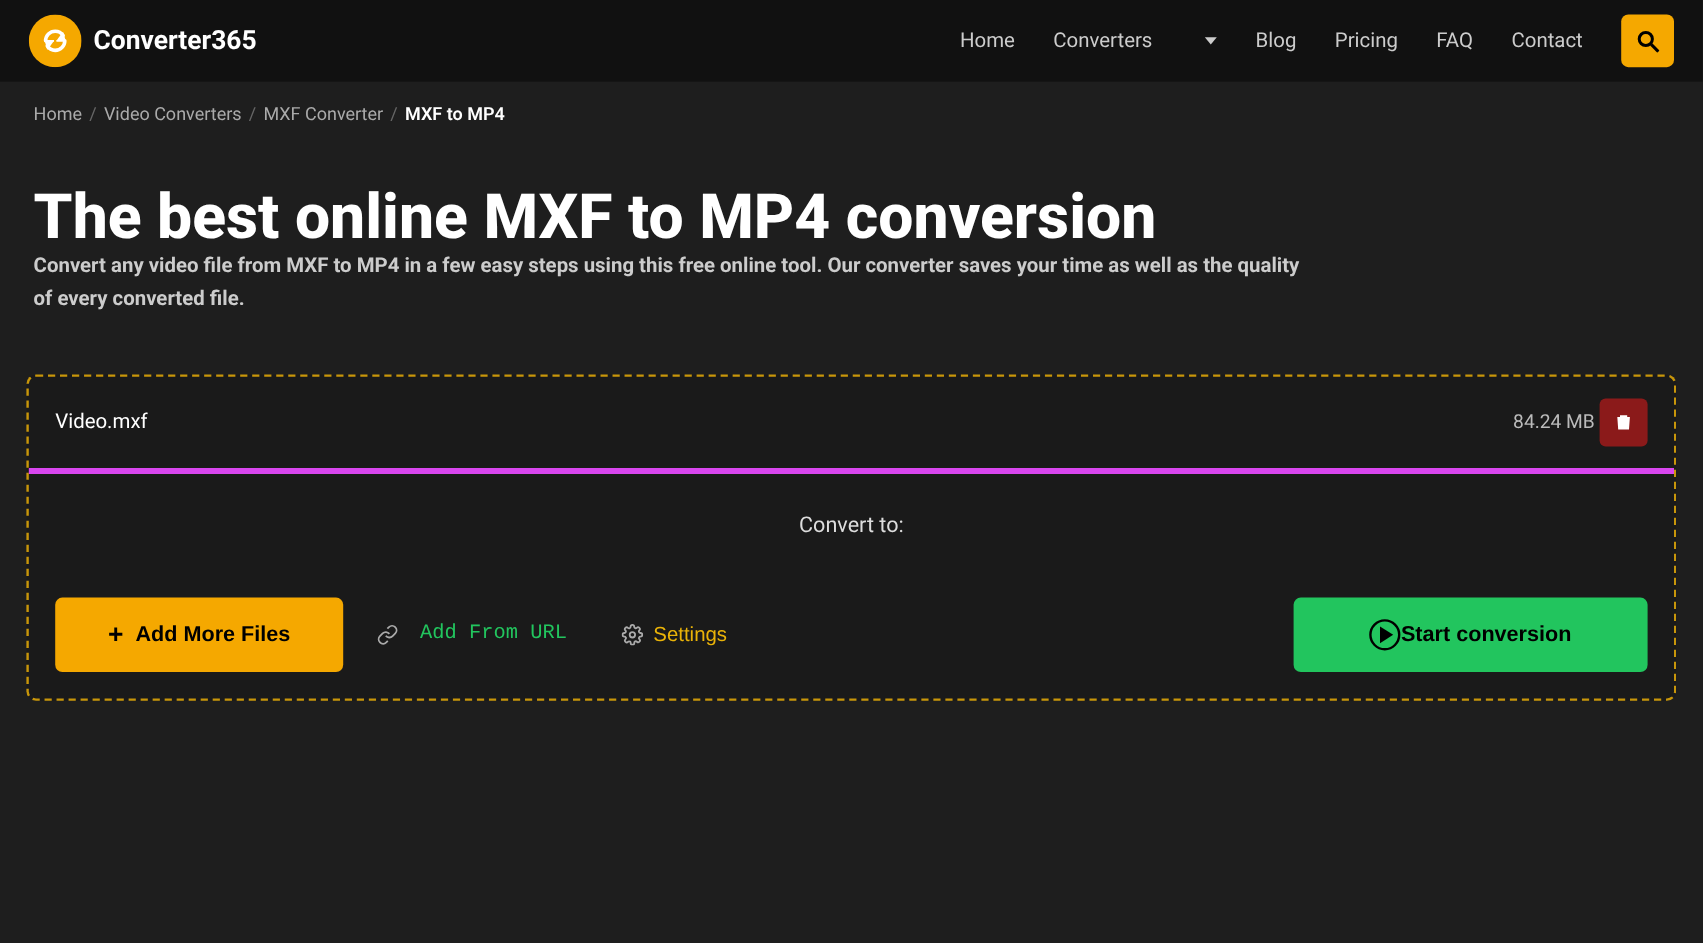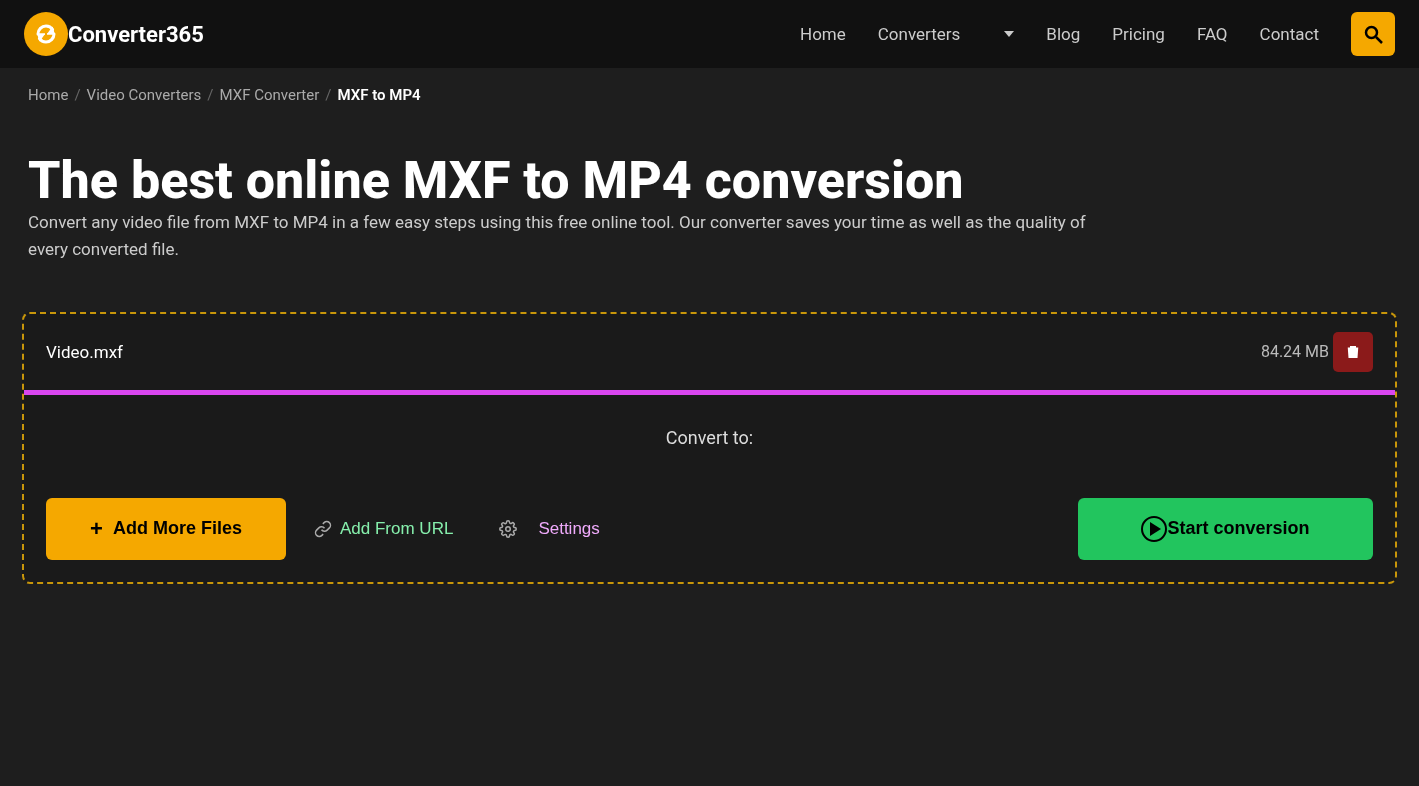--- a/index.html
+++ b/index.html
@@ -16,20 +16,21 @@
       background: #111;
       display: flex;
       align-items: center;
       justify-content: space-between;
       padding: 0 24px;
       height: 68px;
     }
     .nav-logo {
       display: flex;
       align-items: center;
+      gap: 10px;
     }
     .logo-icon {
       width: 44px;
       height: 44px;
     }
     .logo-text {
       font-size: 22px;
       font-weight: 700;
       color: #fff;
     }
@@ -99,20 +100,21 @@
       font-size: 52px;
       font-weight: 800;
       color: #fff;
       line-height: 1.1;
     }
     .hero p {
       font-size: 17px;
       color: #ccc;
       max-width: 1060px;
       line-height: 1.6;
+      font-weight: bold;
     }
 
     
     .converter-wrapper {
       margin: 28px 22px 0;
       border: 2px dashed #c8960a;
       border-radius: 8px;
       background: #1a1a1a;
       padding: 0;
       overflow: visible;
@@ -228,37 +230,38 @@
       justify-content: center;
     }
     .plus-icon {
       font-size: 22px;
       font-weight: 900;
       color: #000;
     }
     .url-btn {
       background: transparent;
       border: none;
-      color: #86efac;
+      color: #22c55e;
       font-size: 17px;
       cursor: pointer;
       display: flex;
       align-items: center;
-      gap: 8px;
+      gap: 18px;
       padding: 10px 18px;
+      font-family: Liberation Mono, monospace;
     }
     .settings-btn {
       background: transparent;
       border: none;
-      color: #f0abfc;
+      color: #eab308;
       font-size: 17px;
       cursor: pointer;
       display: flex;
       align-items: center;
-      gap: 21px;
+      gap: 8px;
       padding: 10px 18px;
       justify-content: center;
     }
 
     .start-btn {
       background: #22c55e;
       border: none;
       border-radius: 6px;
       color: #000;
       font-size: 18px;

